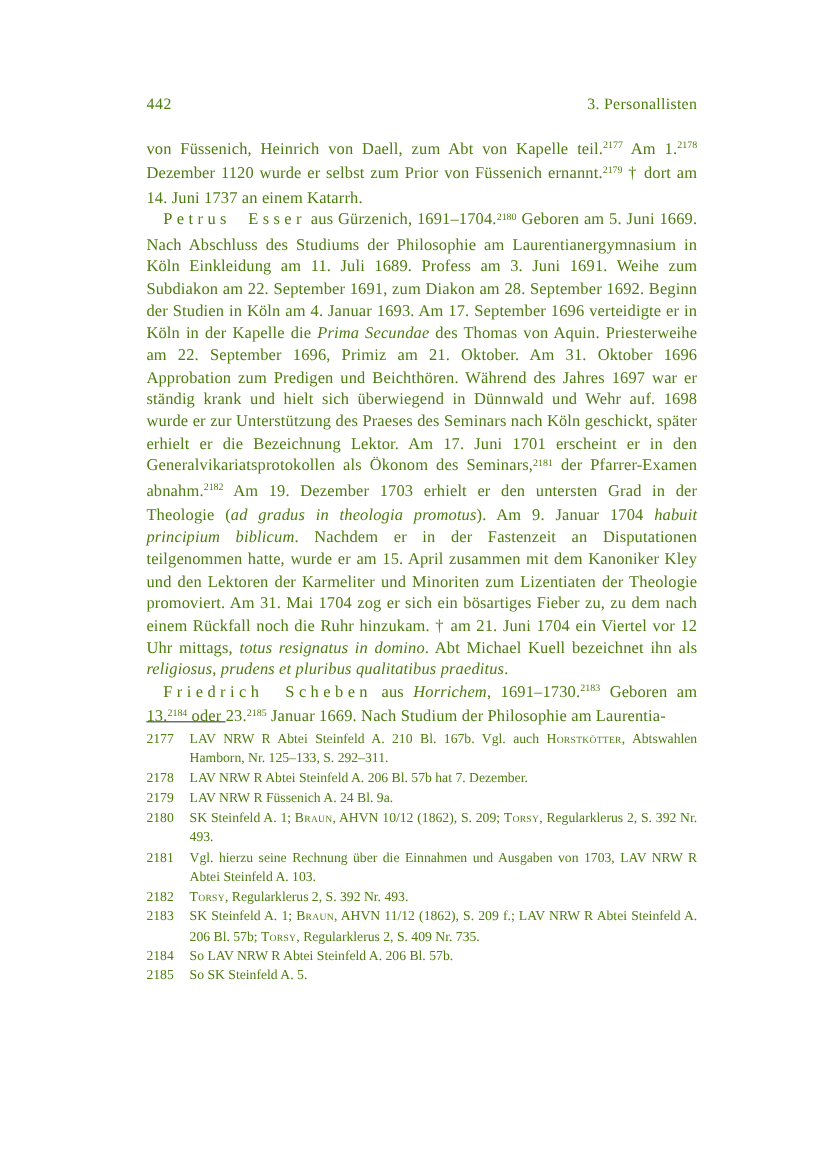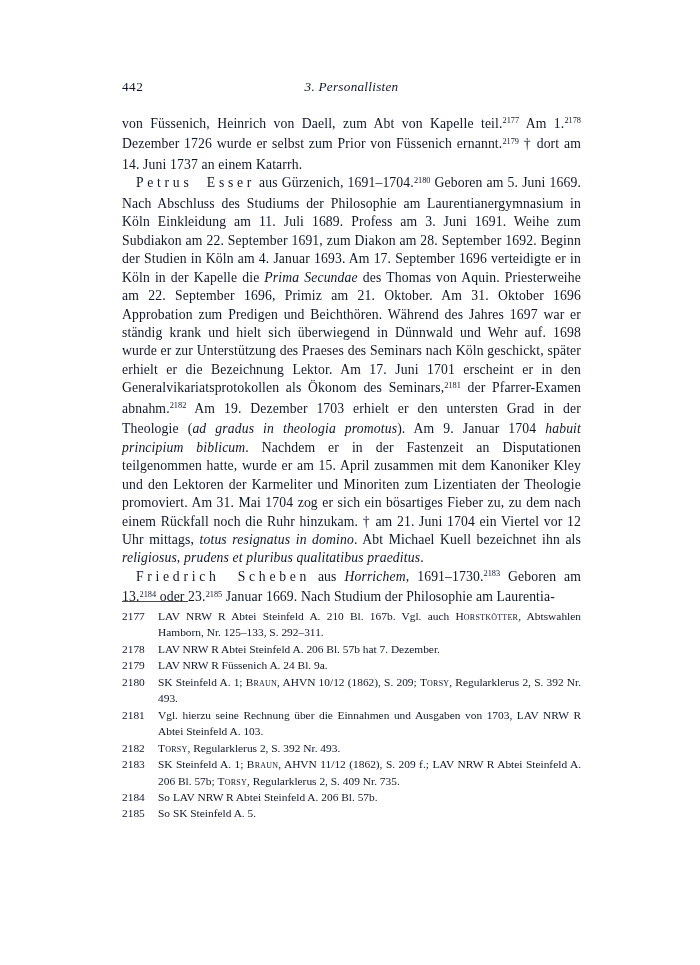--- a/index.html
+++ b/index.html
@@ -6,41 +6,40 @@
     margin: 0;
     padding: 0;
     background: #ffffff;
   }
   .page {
     position: relative;
     width: 700px;
     height: 965px;
     background: #ffffff;
     font-family: "Liberation Serif", "DejaVu Serif", serif;
-    color: #0f172a;
+    color: #4d7c0f;
     overflow: hidden;
   }
   .header {
     position: absolute;
     left: 122px;
     top: 79px;
     width: 459px;
     font-size: 13.2px;
     line-height: 16px;
   }
   .pagenum {
     position: absolute;
     left: 0;
     top: 0;
     letter-spacing: 0.04em;
   }
   .running-title {
-    text-align: center;
+    text-align: right;
     letter-spacing: 0.02em;
-    font-style: italic;
   }
   .body-text {
     position: absolute;
     left: 122px;
     top: 115px;
     width: 459px;
     font-size: 13.7px;
     line-height: 18.45px;
     text-align: justify;
     letter-spacing: 0.01em;
@@ -78,21 +77,21 @@
 </head>
 <body>
 
 <div class="page">
   <div class="header">
     <span class="pagenum">442</span>
     <div class="running-title">3. Personallisten</div>
   </div>
 
   <div class="body-text">
-      <p class="para"><span class="r-n">von Füssenich, Heinrich von Daell, zum Abt von Kapelle teil.</span><span class="r-sup">2177</span><span class="r-n"> Am 1.</span><span class="r-sup">2178</span><span class="r-n"> Dezember 1726 wurde er selbst zum Prior von Füssenich ernannt.</span><span class="r-sup">2179</span><span class="r-n"> † dort am 14. Juni 1737 an einem Katarrh.</span></p>
+      <p class="para"><span class="r-n">von Füssenich, Heinrich von Daell, zum Abt von Kapelle teil.</span><span class="r-sup">2177</span><span class="r-n"> Am 1.</span><span class="r-sup">2178</span><span class="r-n"> Dezember 1120 wurde er selbst zum Prior von Füssenich ernannt.</span><span class="r-sup">2179</span><span class="r-n"> † dort am 14. Juni 1737 an einem Katarrh.</span></p>
       <p class="para indent"><span class="r-spaced">Petrus Esser</span><span class="r-n"> aus Gürzenich, 1691–1704.</span><span class="r-sup">2180</span><span class="r-n"> Geboren am 5. Juni 1669. Nach Abschluss des Studiums der Philosophie am Laurentianergymnasium in Köln Einkleidung am 11. Juli 1689. Profess am 3. Juni 1691. Weihe zum Subdiakon am 22. September 1691, zum Diakon am 28. September 1692. Beginn der Studien in Köln am 4. Januar 1693. Am 17. September 1696 verteidigte er in Köln in der Kapelle die </span><span class="r-i">Prima Secundae</span><span class="r-n"> des Thomas von Aquin. Priesterweihe am 22. September 1696, Primiz am 21. Oktober. Am 31. Oktober 1696 Approbation zum Predigen und Beichthören. Während des Jahres 1697 war er ständig krank und hielt sich überwiegend in Dünnwald und Wehr auf. 1698 wurde er zur Unterstützung des Praeses des Seminars nach Köln geschickt, später erhielt er die Bezeichnung Lektor. Am 17. Juni 1701 erscheint er in den Generalvikariatsprotokollen als Ökonom des Seminars,</span><span class="r-sup">2181</span><span class="r-n"> der Pfarrer-Examen abnahm.</span><span class="r-sup">2182</span><span class="r-n"> Am 19. Dezember 1703 erhielt er den untersten Grad in der Theologie (</span><span class="r-i">ad gradus in theologia promotus</span><span class="r-n">). Am 9. Januar 1704 </span><span class="r-i">habuit principium biblicum</span><span class="r-n">. Nachdem er in der Fastenzeit an Disputationen teilgenommen hatte, wurde er am 15. April zusammen mit dem Kanoniker Kley und den Lektoren der Karmeliter und Minoriten zum Lizentiaten der Theologie promoviert. Am 31. Mai 1704 zog er sich ein bösartiges Fieber zu, zu dem nach einem Rückfall noch die Ruhr hinzukam. † am 21. Juni 1704 ein Viertel vor 12 Uhr mittags, </span><span class="r-i">totus resignatus in domino</span><span class="r-n">. Abt Michael Kuell bezeichnet ihn als </span><span class="r-i">religiosus, prudens et pluribus qualitatibus praeditus</span><span class="r-n">.</span></p>
       <p class="para indent"><span class="r-spaced">Friedrich Scheben</span><span class="r-n"> aus </span><span class="r-i">Horrichem</span><span class="r-n">, 1691–1730.</span><span class="r-sup">2183</span><span class="r-n"> Geboren am 13.</span><span class="r-sup">2184</span><span class="r-n"> oder 23.</span><span class="r-sup">2185</span><span class="r-n"> Januar 1669. Nach Studium der Philosophie am Laurentia-</span></p>
     </div>
 
   <div class="footnote-block">
     <div class="fn-rule"></div>
     <div>
         <div class="footnote">
           <span class="fn-num">2177</span>
           <span class="fn-text"><span class="r-n">LAV NRW R Abtei Steinfeld A. 210 Bl. 167b. Vgl. auch </span><span class="r-sc">Horstkötter</span><span class="r-n">, Abts­wahlen Hamborn, Nr. 125–133, S. 292–311.</span></span>

